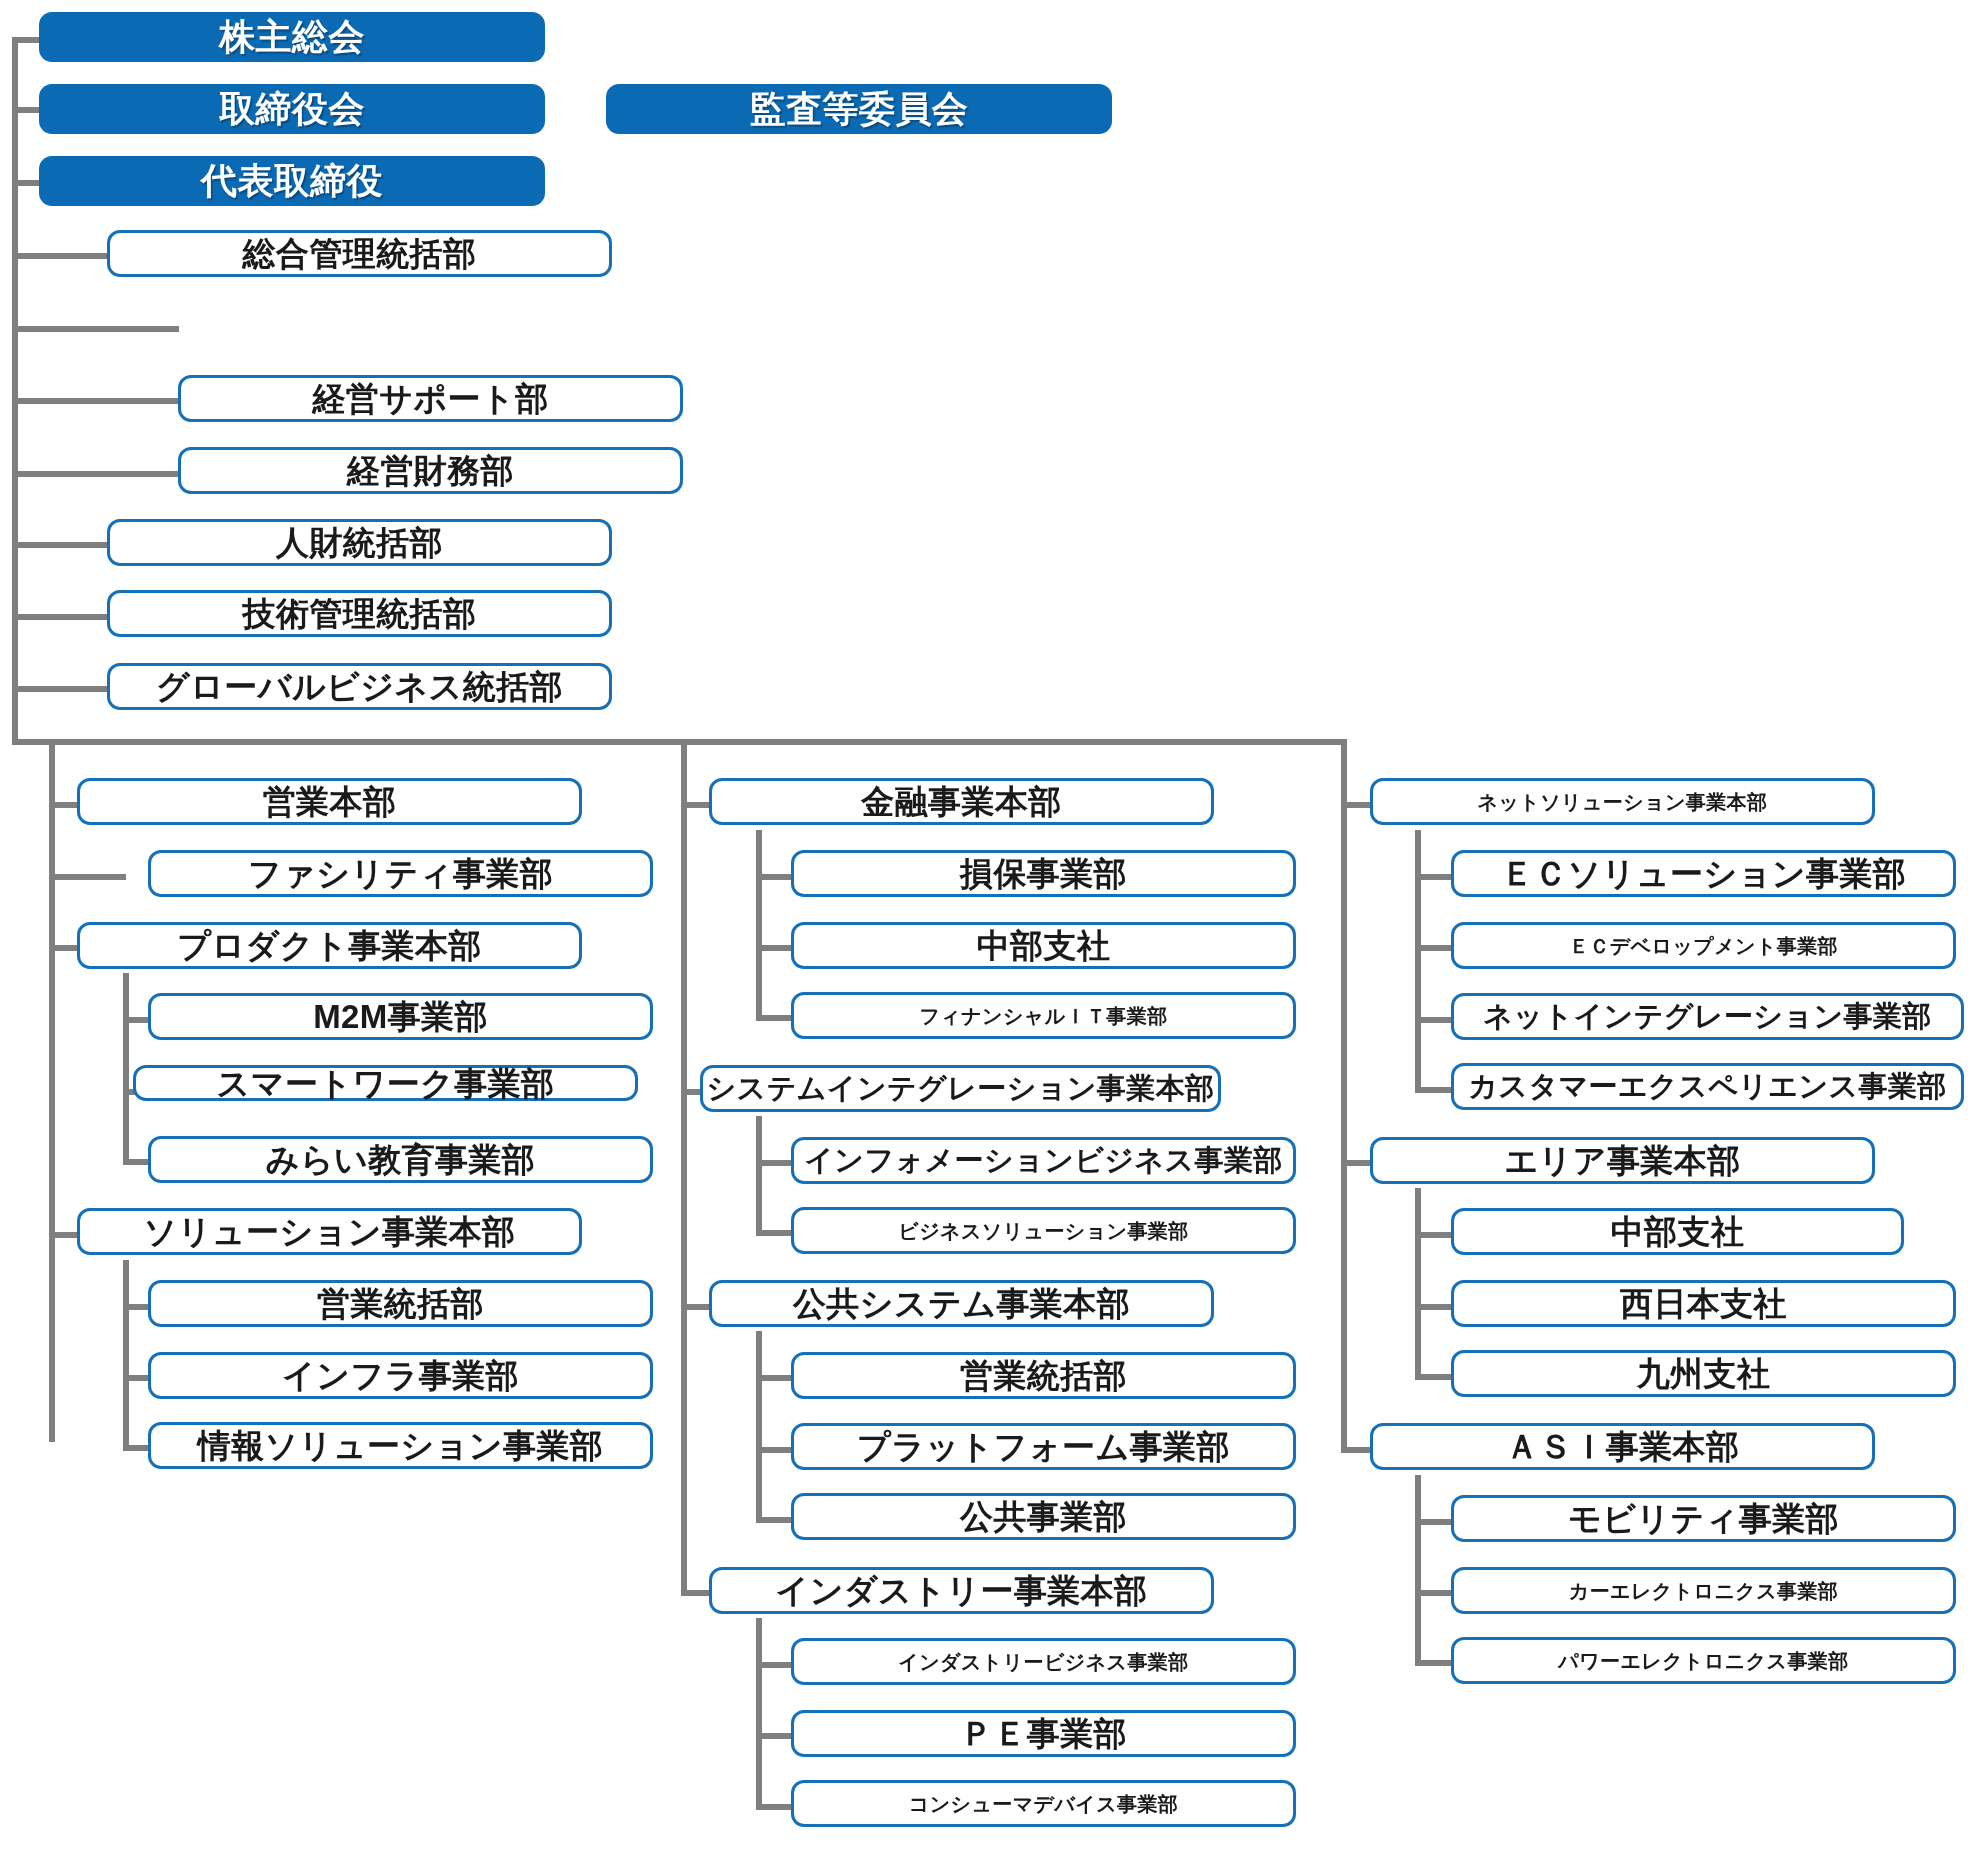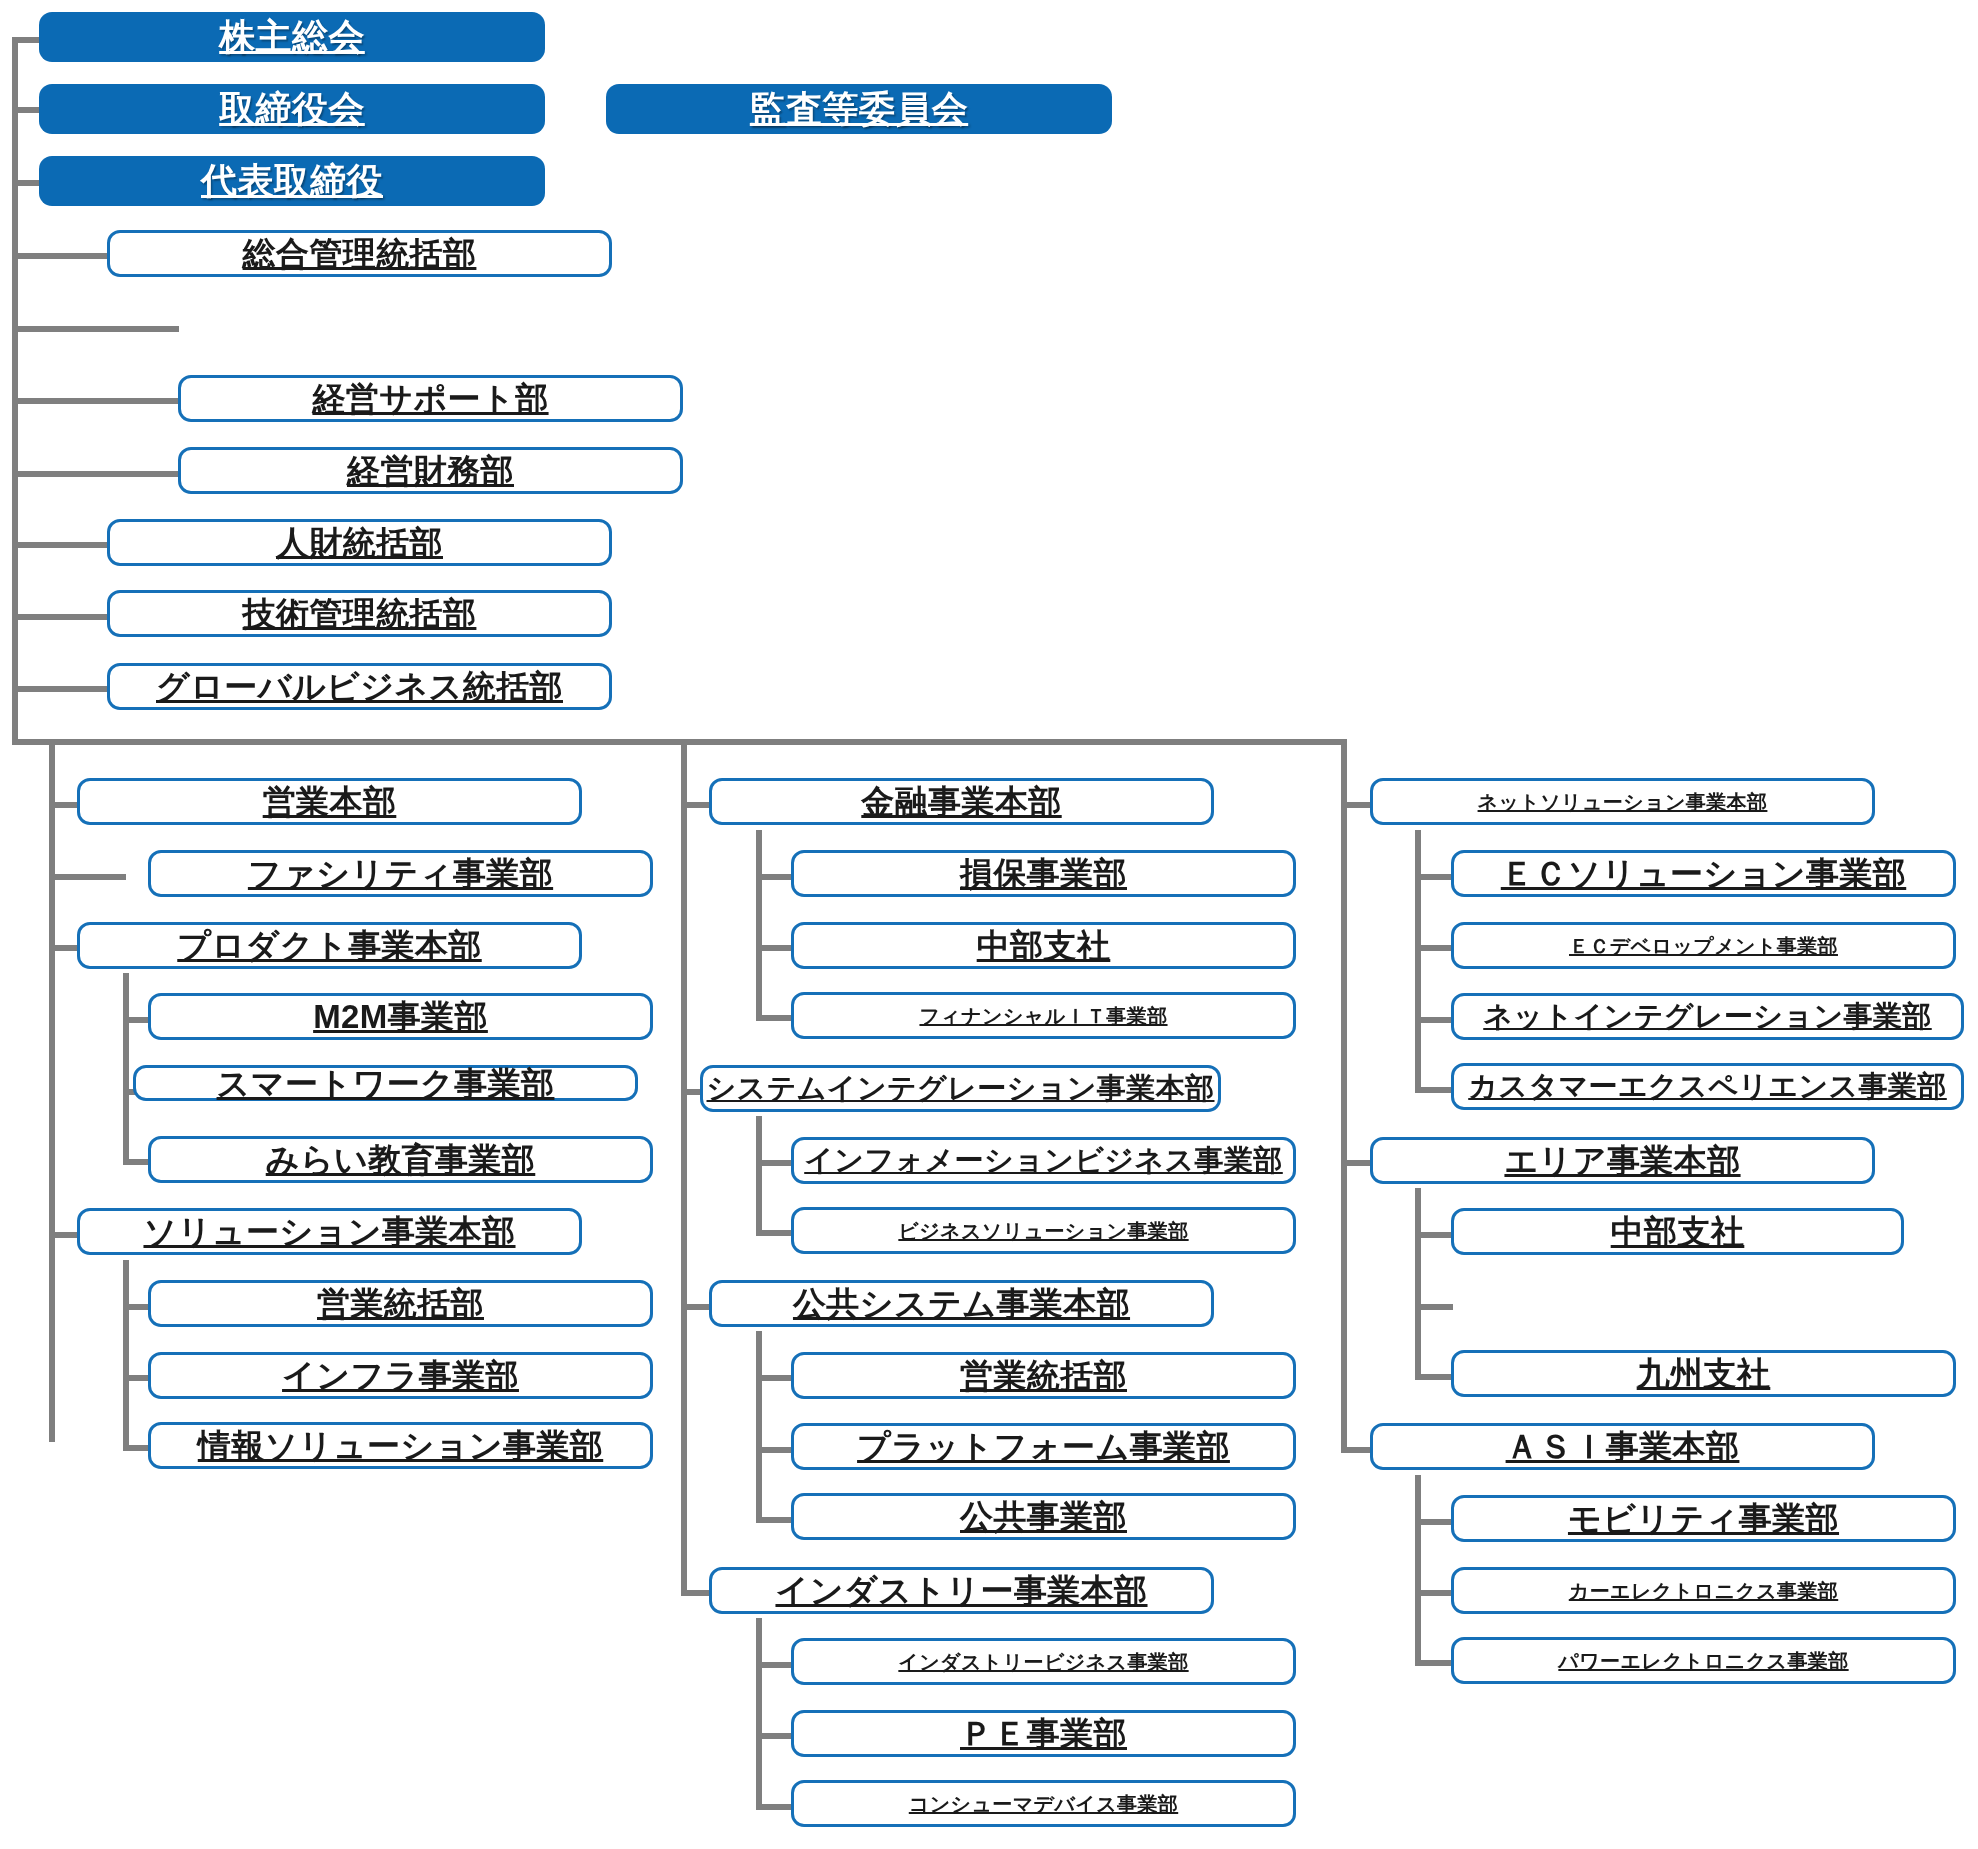--- a/index.html
+++ b/index.html
@@ -30,21 +30,20 @@
   
   .node {
     position: absolute;
     box-sizing: border-box;
     display: flex;
     align-items: center;
     justify-content: center;
     line-height: 1.0;
     white-space: nowrap;
     letter-spacing: 0.4px;
-    text-decoration: underline;
   }
 
   .node.blue {
     background: #0b6ab4;
     color: #ffffff;
     border-radius: 13px;
     font-weight: 700;
     font-size: 36px;
     text-shadow: 1.6px 1.6px 1.6px rgba(0,0,0,0.30);
   }
@@ -221,20 +220,21 @@
   <div class="node white sm" style="left:1451px; top:922px; width:505px; height:47px;">ＥＣデベロップメント事業部</div>
 
   <div class="node white xs" style="left:1451px; top:993px; width:513px; height:47px;">ネットインテグレーション事業部</div>
 
   <div class="node white xs" style="left:1451px; top:1063px; width:513px; height:47px;">カスタマーエクスペリエンス事業部</div>
 
   <div class="node white" style="left:1370px; top:1137px; width:505px; height:47px;">エリア事業本部</div>
 
   <div class="node white" style="left:1451px; top:1208px; width:453px; height:47px;">中部支社</div>
 
+  <div class="node white" style="left:1451px; top:1280px; width:505px; height:47px;">西日本支社</div>
 
   <div class="node white" style="left:1451px; top:1350px; width:505px; height:47px;">九州支社</div>
 
   <div class="node white" style="left:1370px; top:1423px; width:505px; height:47px;">ＡＳＩ事業本部</div>
 
   <div class="node white" style="left:1451px; top:1495px; width:505px; height:47px;">モビリティ事業部</div>
 
   <div class="node white sm" style="left:1451px; top:1567px; width:505px; height:47px;">カーエレクトロニクス事業部</div>
 
   <div class="node white sm" style="left:1451px; top:1637px; width:505px; height:47px;">パワーエレクトロニクス事業部</div>

